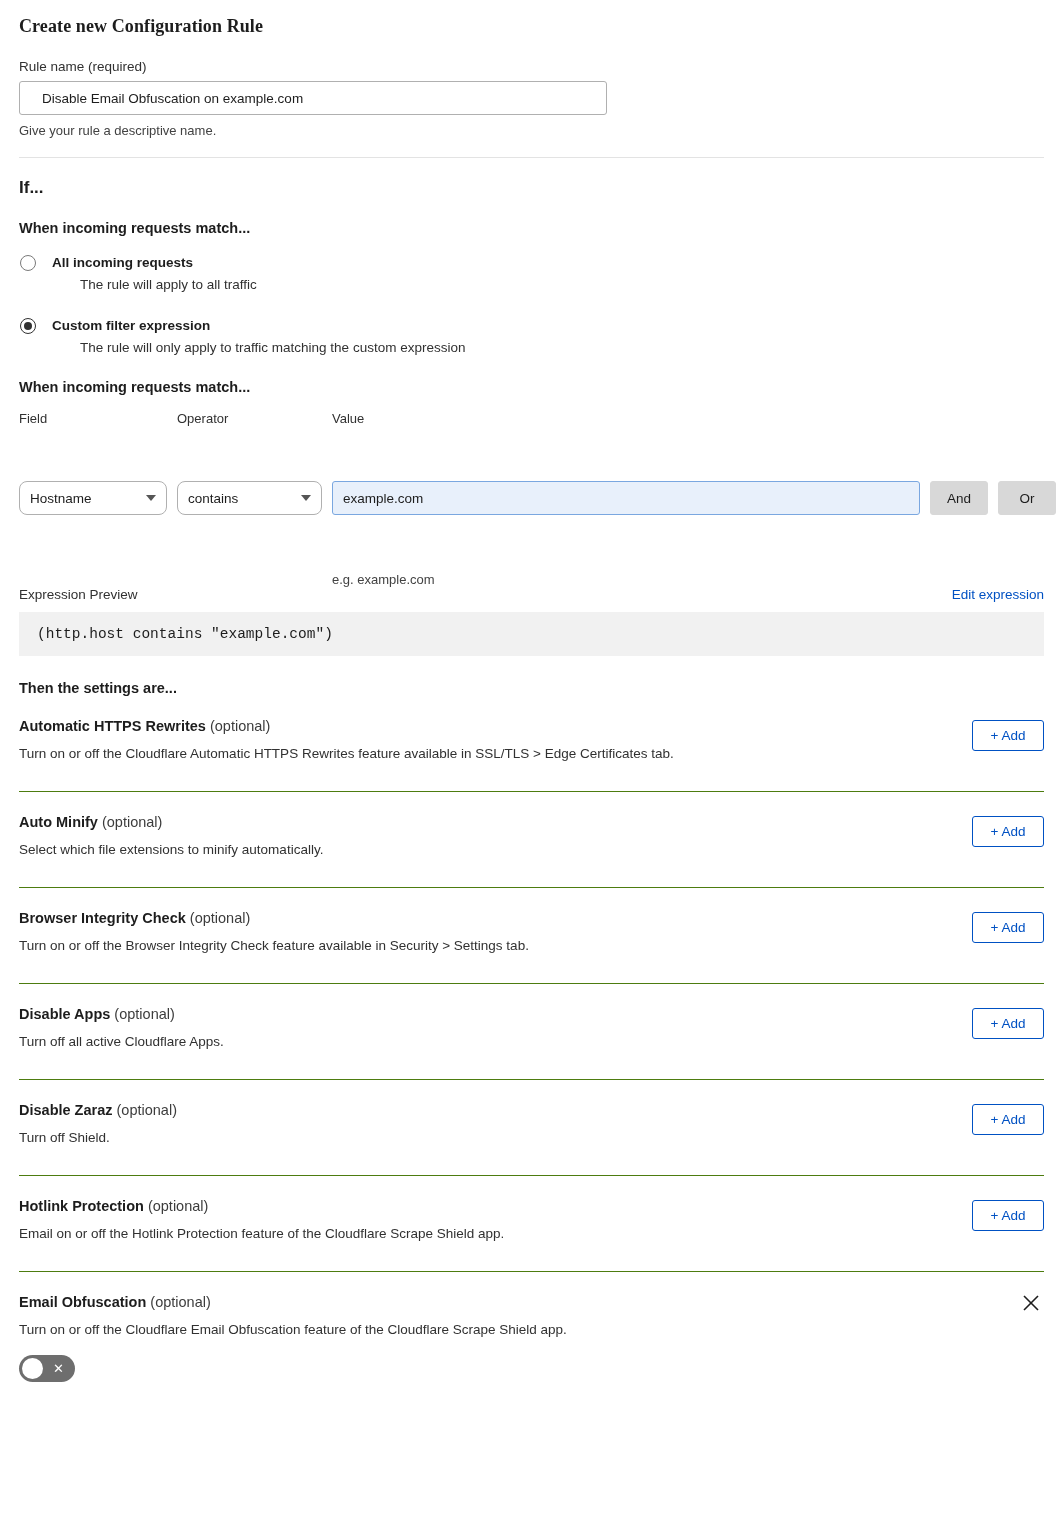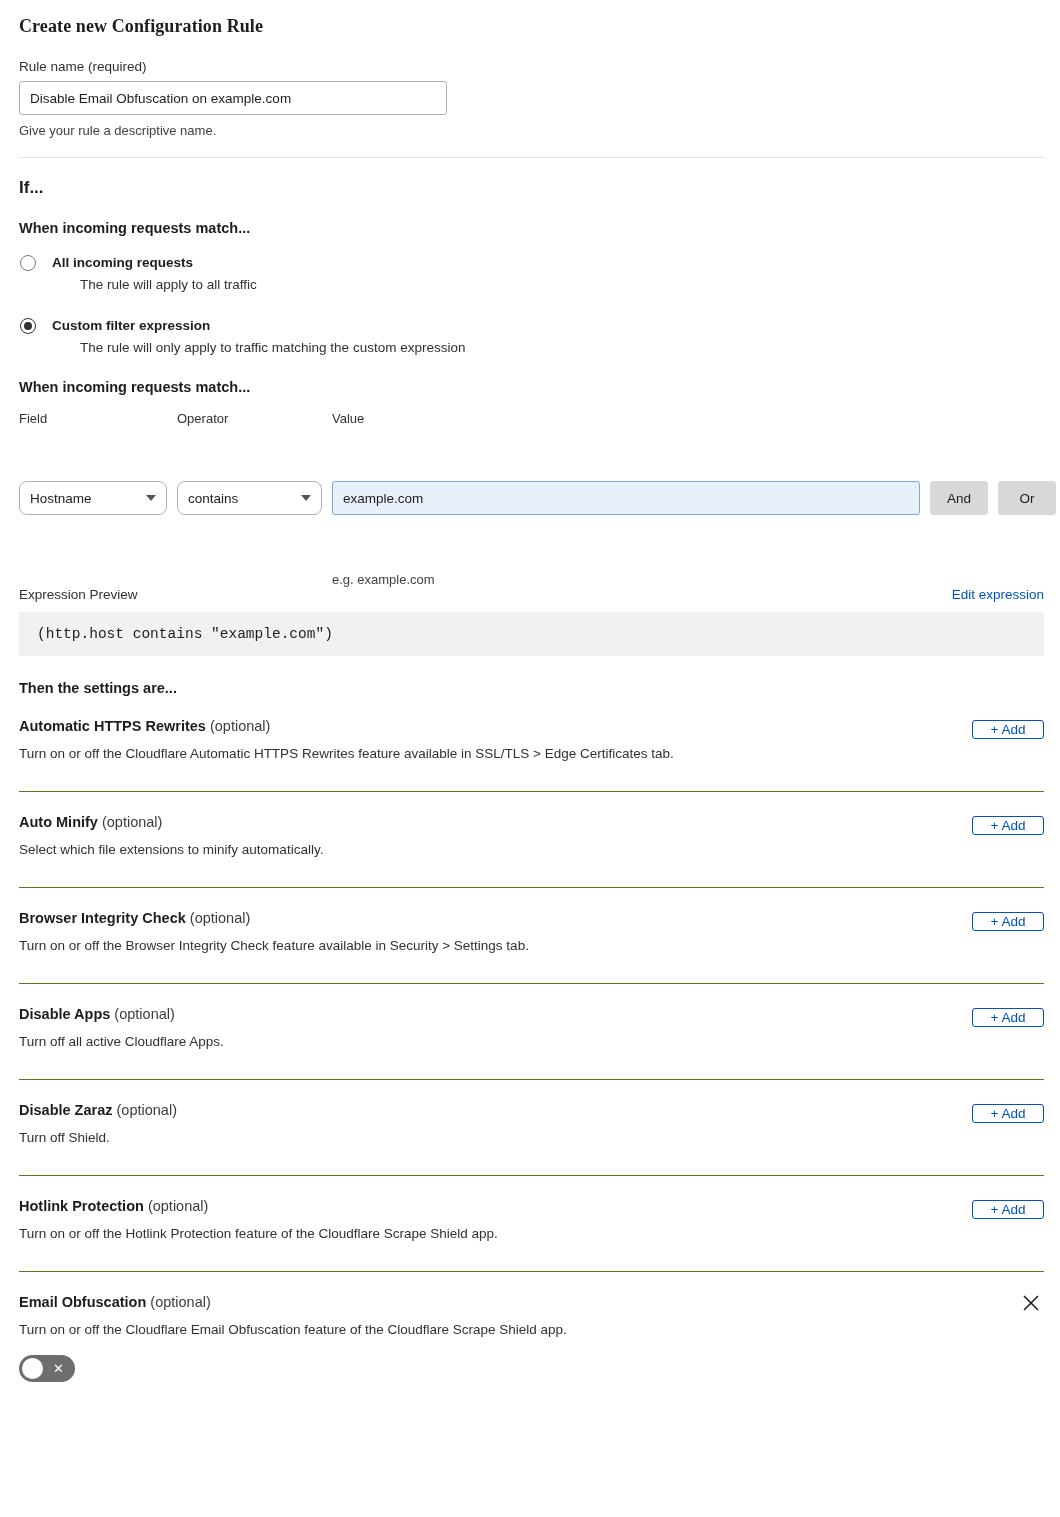--- a/index.html
+++ b/index.html
@@ -25,25 +25,25 @@
     margin: 4px 0 22px 0;
     letter-spacing: 0.1px;
     font-family: Liberation Serif, serif;
   }
   .field-label {
     font-size: 13.5px;
     color: #313131;
     margin-bottom: 7px;
   }
   .text-input {
-    width: 428px;
+    width: 588px;
     height: 34px;
     border: 1px solid #b0b0b0;
     border-radius: 3px;
-    padding: 0 10px;
+    padding: 0 22px;
     font-size: 13.5px;
     font-family: "Liberation Sans", sans-serif;
     color: #1d1d1d;
     background: #fff;
     display: block;
   }
   .help-text {
     font-size: 13px;
     color: #424242;
     margin-top: 8px;
@@ -214,21 +214,21 @@
   .setting-desc {
     font-size: 13.5px;
     color: #313131;
     margin-top: 12px;
   }
   .add-btn {
     position: absolute;
     right: 0;
     top: 24px;
     width: 72px;
-    height: 19px;
+    height: 31px;
     border: 1px solid #0051c3;
     border-radius: 3px;
     background: #fff;
     color: #0051c3;
     font-size: 13.5px;
     font-family: "Liberation Sans", sans-serif;
     cursor: pointer;
   }
   .setting.no-border { border-bottom: none; }
   .close-x {
@@ -383,21 +383,21 @@
     </div>
     <div class="setting-desc">Turn off Shield.</div>
     <button class="add-btn">+ Add</button>
   </div>
 
   <div class="setting">
     <div class="setting-title">
       <span>Hotlink Protection</span>
       <span class="optional">(optional)</span>
     </div>
-    <div class="setting-desc">Turn on or off the Hotlink Protection feature of the Cloudflare Scrape Shield app.</div>
+    <div class="setting-desc">Email on or off the Hotlink Protection feature of the Cloudflare Scrape Shield app.</div>
     <button class="add-btn">+ Add</button>
   </div>
 
   <div class="setting no-border">
     <div class="setting-title">
       <span>Email Obfuscation</span>
       <span class="optional">(optional)</span>
     </div>
     <div class="setting-desc">Turn on or off the Cloudflare Email Obfuscation feature of the Cloudflare Scrape Shield app.</div>
     <span class="close-x">

